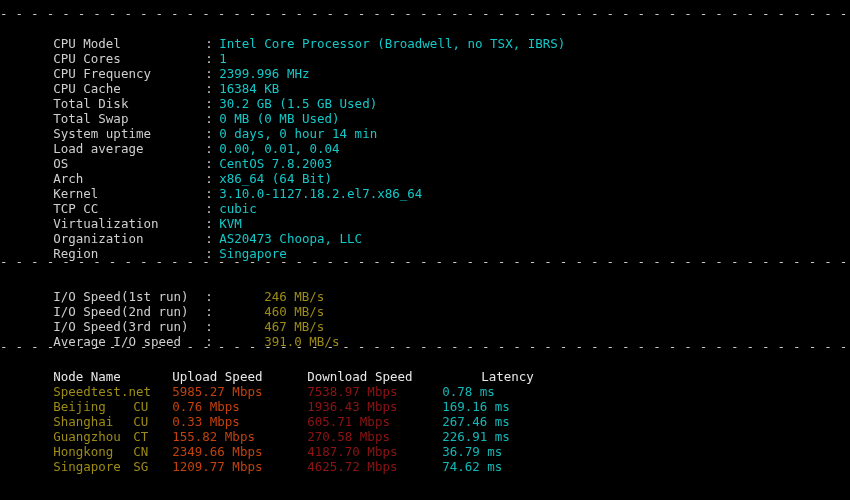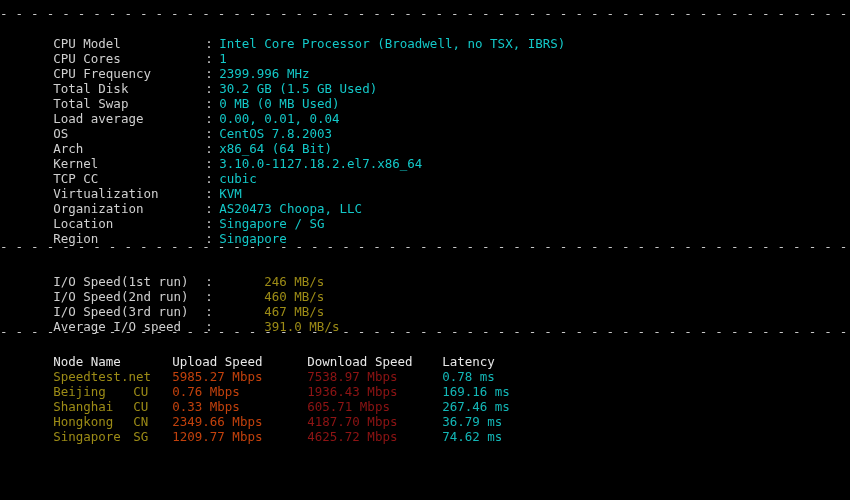--- a/index.html
+++ b/index.html
@@ -89,21 +89,21 @@
     box-sizing: border-box;
   }
   .c-lat {
     display: inline-block;
     width: 110px;
     box-sizing: border-box;
   }
   .h-node { display:inline-block; width:127px; padding-left:8px; box-sizing:border-box; }
   .h-up { display:inline-block; width:135px; box-sizing:border-box; }
   .h-down { display:inline-block; width:135px; box-sizing:border-box; }
-  .h-lat { display:inline-block; width:110px; box-sizing:border-box; }
+  .h-lat { display:inline-block; width:110px; box-sizing:border-box;margin-left:39px; }
 
   .node-name { color: #9c8b16; }
   .node-cc   { color: #9c8b16; }
   .up-val    { color: #c2410c; }
   .down-val  { color: #8e1414; }
   .lat-val   { color: #13b7b7; }
 </style>
 </head>
 <body>
 
@@ -117,48 +117,51 @@
     <div class="kv-row">
       <span class="kv-key">CPU Model</span><span class="kv-sep">:</span><span class="val-cyan">Intel Core Processor (Broadwell, no TSX, IBRS)</span>
     </div>
     <div class="kv-row">
       <span class="kv-key">CPU Cores</span><span class="kv-sep">:</span><span class="val-cyan">1</span>
     </div>
     <div class="kv-row">
       <span class="kv-key">CPU Frequency</span><span class="kv-sep">:</span><span class="val-cyan">2399.996 MHz</span>
     </div>
     <div class="kv-row">
+      <span class="kv-key">CPU Cache</span><span class="kv-sep">:</span><span class="val-cyan">16384 KB</span>
+    </div>
+    <div class="kv-row">
       <span class="kv-key">Total Disk</span><span class="kv-sep">:</span><span class="val-cyan">30.2 GB (1.5 GB Used)</span>
     </div>
     <div class="kv-row">
       <span class="kv-key">Total Swap</span><span class="kv-sep">:</span><span class="val-cyan">0 MB (0 MB Used)</span>
     </div>
     <div class="kv-row">
+      <span class="kv-key">System uptime</span><span class="kv-sep">:</span><span class="val-cyan">0 days, 0 hour 14 min</span>
+    </div>
+    <div class="kv-row">
       <span class="kv-key">Load average</span><span class="kv-sep">:</span><span class="val-cyan">0.00, 0.01, 0.04</span>
     </div>
     <div class="kv-row">
       <span class="kv-key">OS</span><span class="kv-sep">:</span><span class="val-cyan">CentOS 7.8.2003</span>
     </div>
     <div class="kv-row">
       <span class="kv-key">Arch</span><span class="kv-sep">:</span><span class="val-cyan">x86_64 (64 Bit)</span>
     </div>
     <div class="kv-row">
       <span class="kv-key">Kernel</span><span class="kv-sep">:</span><span class="val-cyan">3.10.0-1127.18.2.el7.x86_64</span>
     </div>
     <div class="kv-row">
       <span class="kv-key">TCP CC</span><span class="kv-sep">:</span><span class="val-cyan">cubic</span>
     </div>
     <div class="kv-row">
       <span class="kv-key">Virtualization</span><span class="kv-sep">:</span><span class="val-cyan">KVM</span>
     </div>
     <div class="kv-row">
       <span class="kv-key">Organization</span><span class="kv-sep">:</span><span class="val-cyan">AS20473 Choopa, LLC</span>
-    </div>
-    <div class="kv-row">
-      <span class="kv-key">Location</span><span class="kv-sep">:</span><span class="val-cyan">Singapore / SG</span>
     </div>
     <div class="kv-row">
       <span class="kv-key">Region</span><span class="kv-sep">:</span><span class="val-cyan">Singapore</span>
     </div>
   </div>
 
   <div style="height:8px"></div>
   <div class="divider">- - - - - - - - - - - - - - - - - - - - - - - - - - - - - - - - - - - - - - - - - - - - - - - - - - - - - - - - - - - - </div>
   <div style="height:5px"></div>
 
@@ -188,20 +191,23 @@
     <div class="tbl-row">
       <span class="c-node node-name">Speedtest.net</span><span class="c-cc node-cc"></span><span class="c-up up-val">5985.27 Mbps</span><span class="c-down down-val">7538.97 Mbps</span><span class="c-lat lat-val">0.78 ms</span>
     </div>
     <div class="tbl-row">
       <span class="c-node node-name">Beijing</span><span class="c-cc node-cc">CU</span><span class="c-up up-val">0.76 Mbps</span><span class="c-down down-val">1936.43 Mbps</span><span class="c-lat lat-val">169.16 ms</span>
     </div>
     <div class="tbl-row">
       <span class="c-node node-name">Shanghai</span><span class="c-cc node-cc">CU</span><span class="c-up up-val">0.33 Mbps</span><span class="c-down down-val">605.71 Mbps</span><span class="c-lat lat-val">267.46 ms</span>
     </div>
     <div class="tbl-row">
+      <span class="c-node node-name">Guangzhou</span><span class="c-cc node-cc">CT</span><span class="c-up up-val">155.82 Mbps</span><span class="c-down down-val">270.58 Mbps</span><span class="c-lat lat-val">226.91 ms</span>
+    </div>
+    <div class="tbl-row">
       <span class="c-node node-name">Hongkong</span><span class="c-cc node-cc">CN</span><span class="c-up up-val">2349.66 Mbps</span><span class="c-down down-val">4187.70 Mbps</span><span class="c-lat lat-val">36.79 ms</span>
     </div>
     <div class="tbl-row">
       <span class="c-node node-name">Singapore</span><span class="c-cc node-cc">SG</span><span class="c-up up-val">1209.77 Mbps</span><span class="c-down down-val">4625.72 Mbps</span><span class="c-lat lat-val">74.62 ms</span>
     </div>
     <div class="tbl-row">
       
     </div>
   </div>
 

